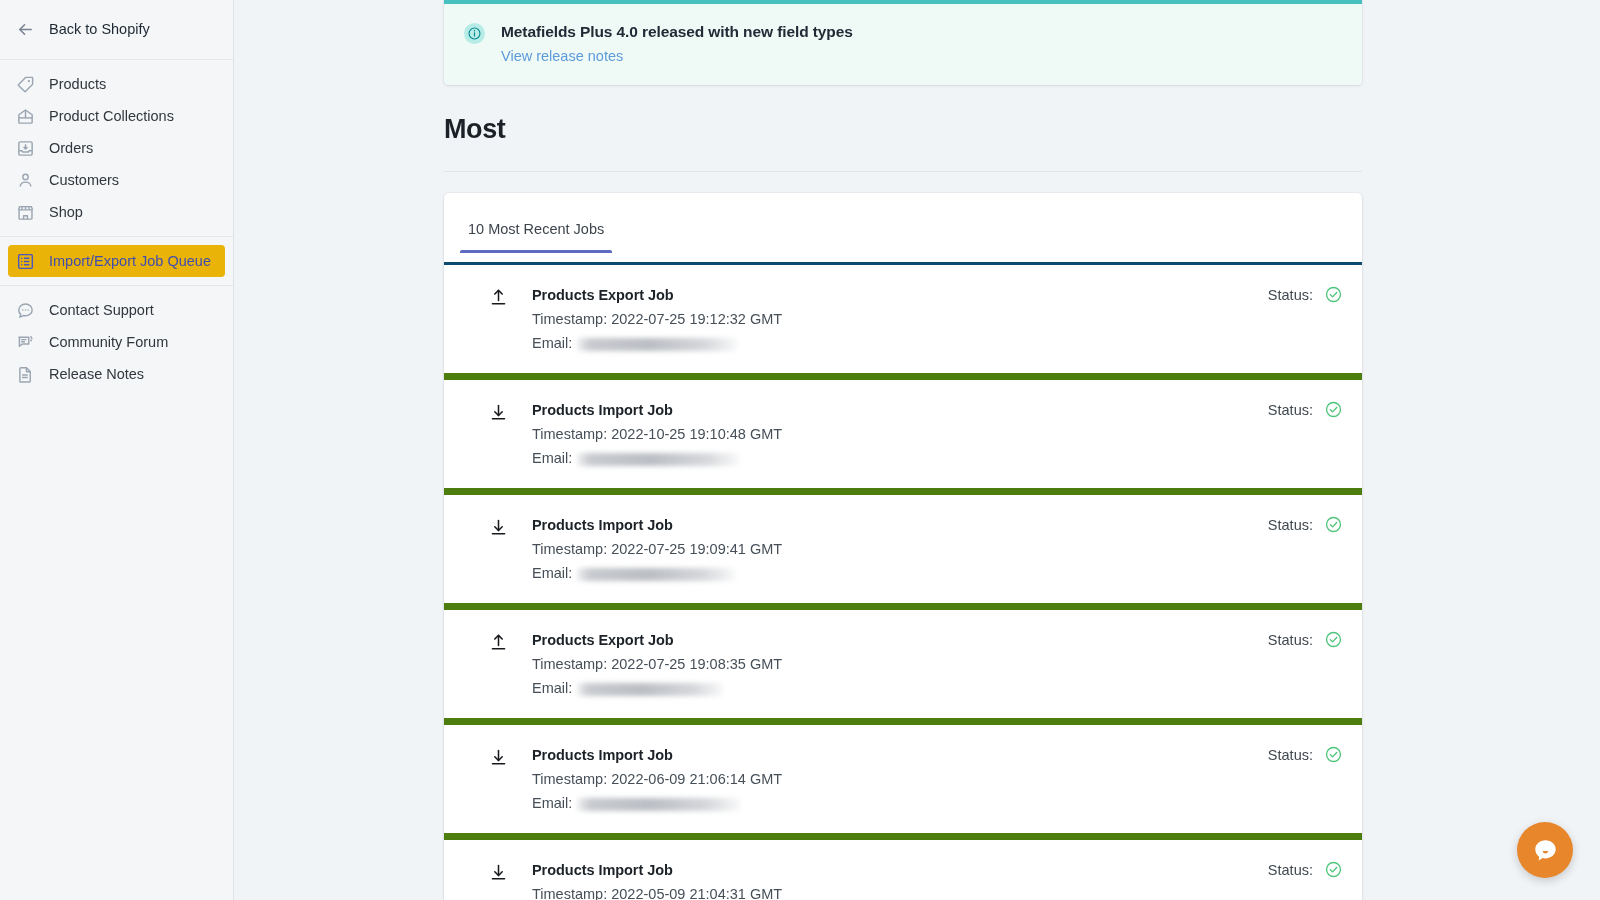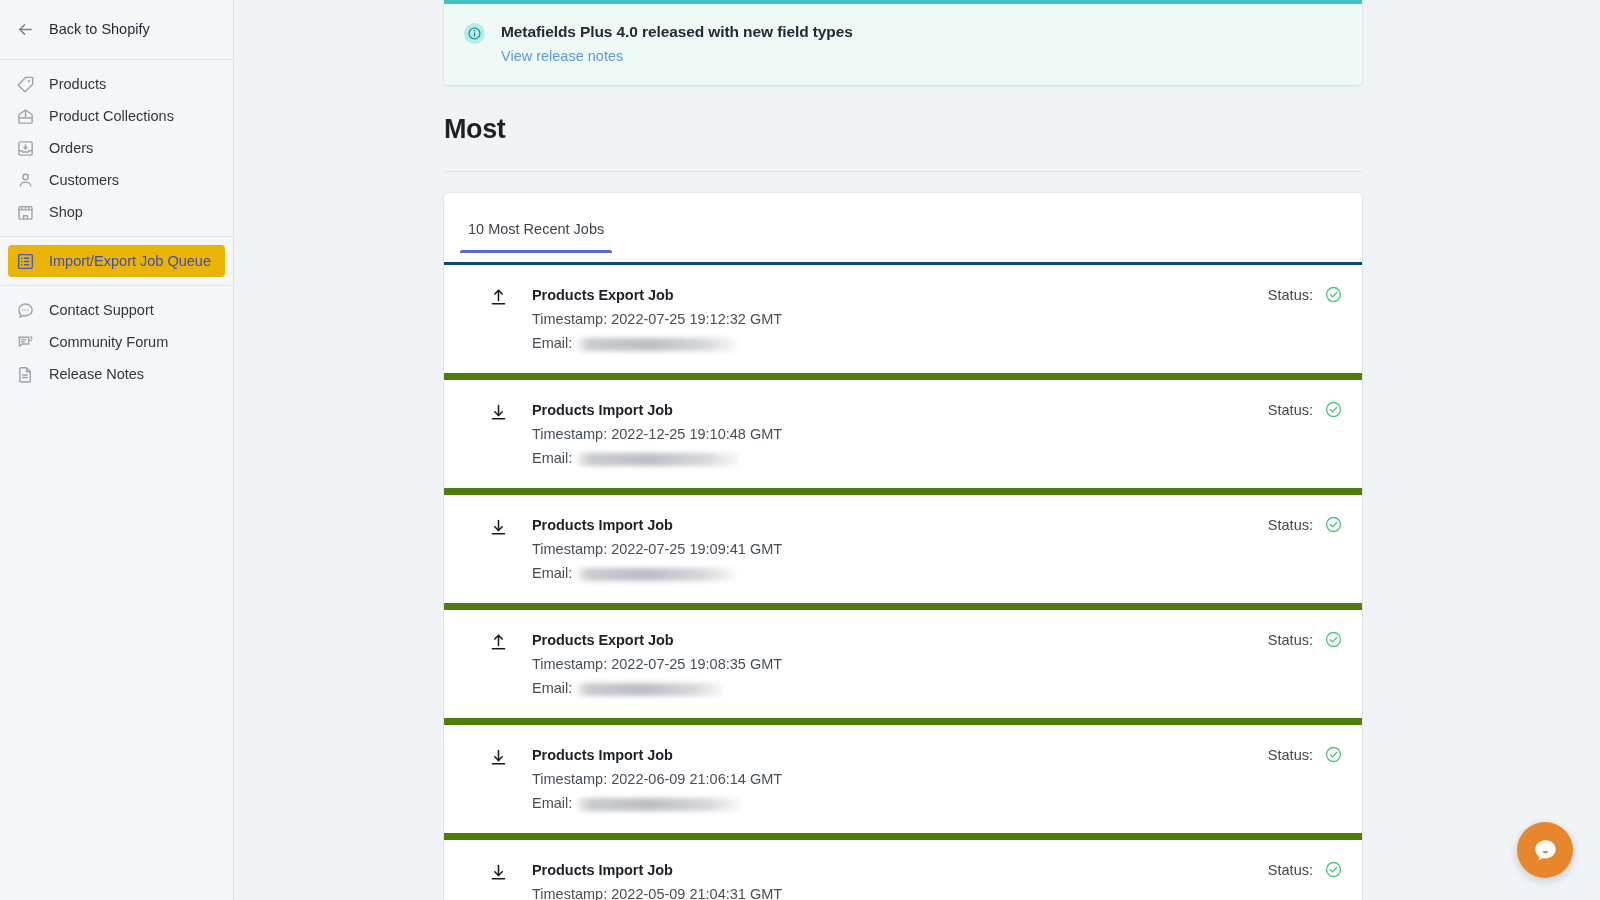--- a/index.html
+++ b/index.html
@@ -427,21 +427,21 @@
             <div class="job-row">
               <div class="job-icon">
                 <svg width="19" height="19" viewBox="0 0 20 20" fill="none" stroke="currentColor" stroke-width="1.6" stroke-linecap="round" stroke-linejoin="round">
                   <path d="M10 2.6v10.6"></path>
                   <path d="M6.1 9.3L10 13.2l3.9-3.9"></path>
                   <path d="M3.6 16.6h12.8"></path>
                 </svg>
               </div>
               <div class="job-body">
                 <div class="job-title">Products Import Job</div>
-                <div class="job-time">Timestamp: 2022-12-25 19:10:48 GMT</div>
+                <div class="job-time">Timestamp: 2022-10-25 19:10:48 GMT</div>
                 <div class="job-email">
                   <span>Email:</span>
                   <span class="redacted" style="width: 162px;"></span>
                 </div>
               </div>
               <div class="job-status">
                 <span class="status-label">Status:</span>
                 <span>
                   <svg class="status-icon" viewBox="0 0 20 20" fill="none" stroke="currentColor" stroke-width="1.6" stroke-linecap="round" stroke-linejoin="round">
                     <circle cx="10" cy="10" r="8.2"></circle>

